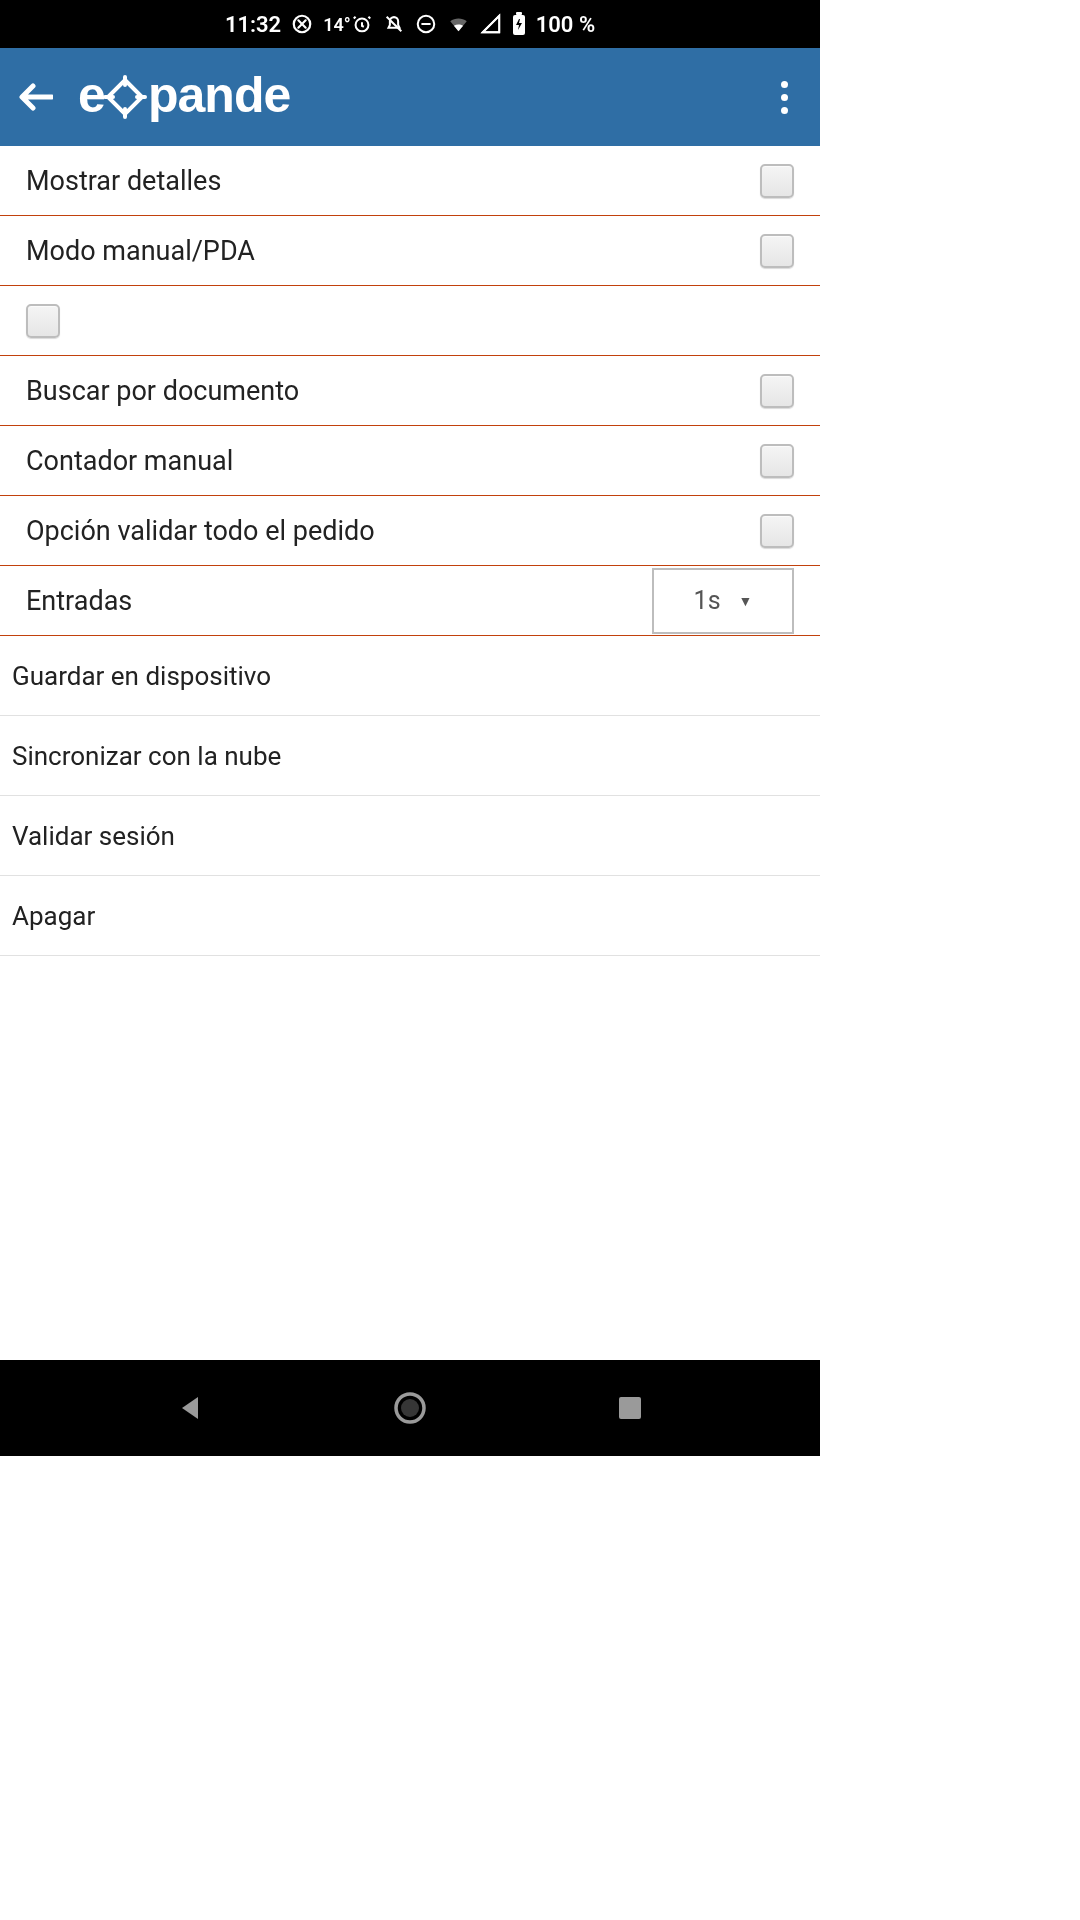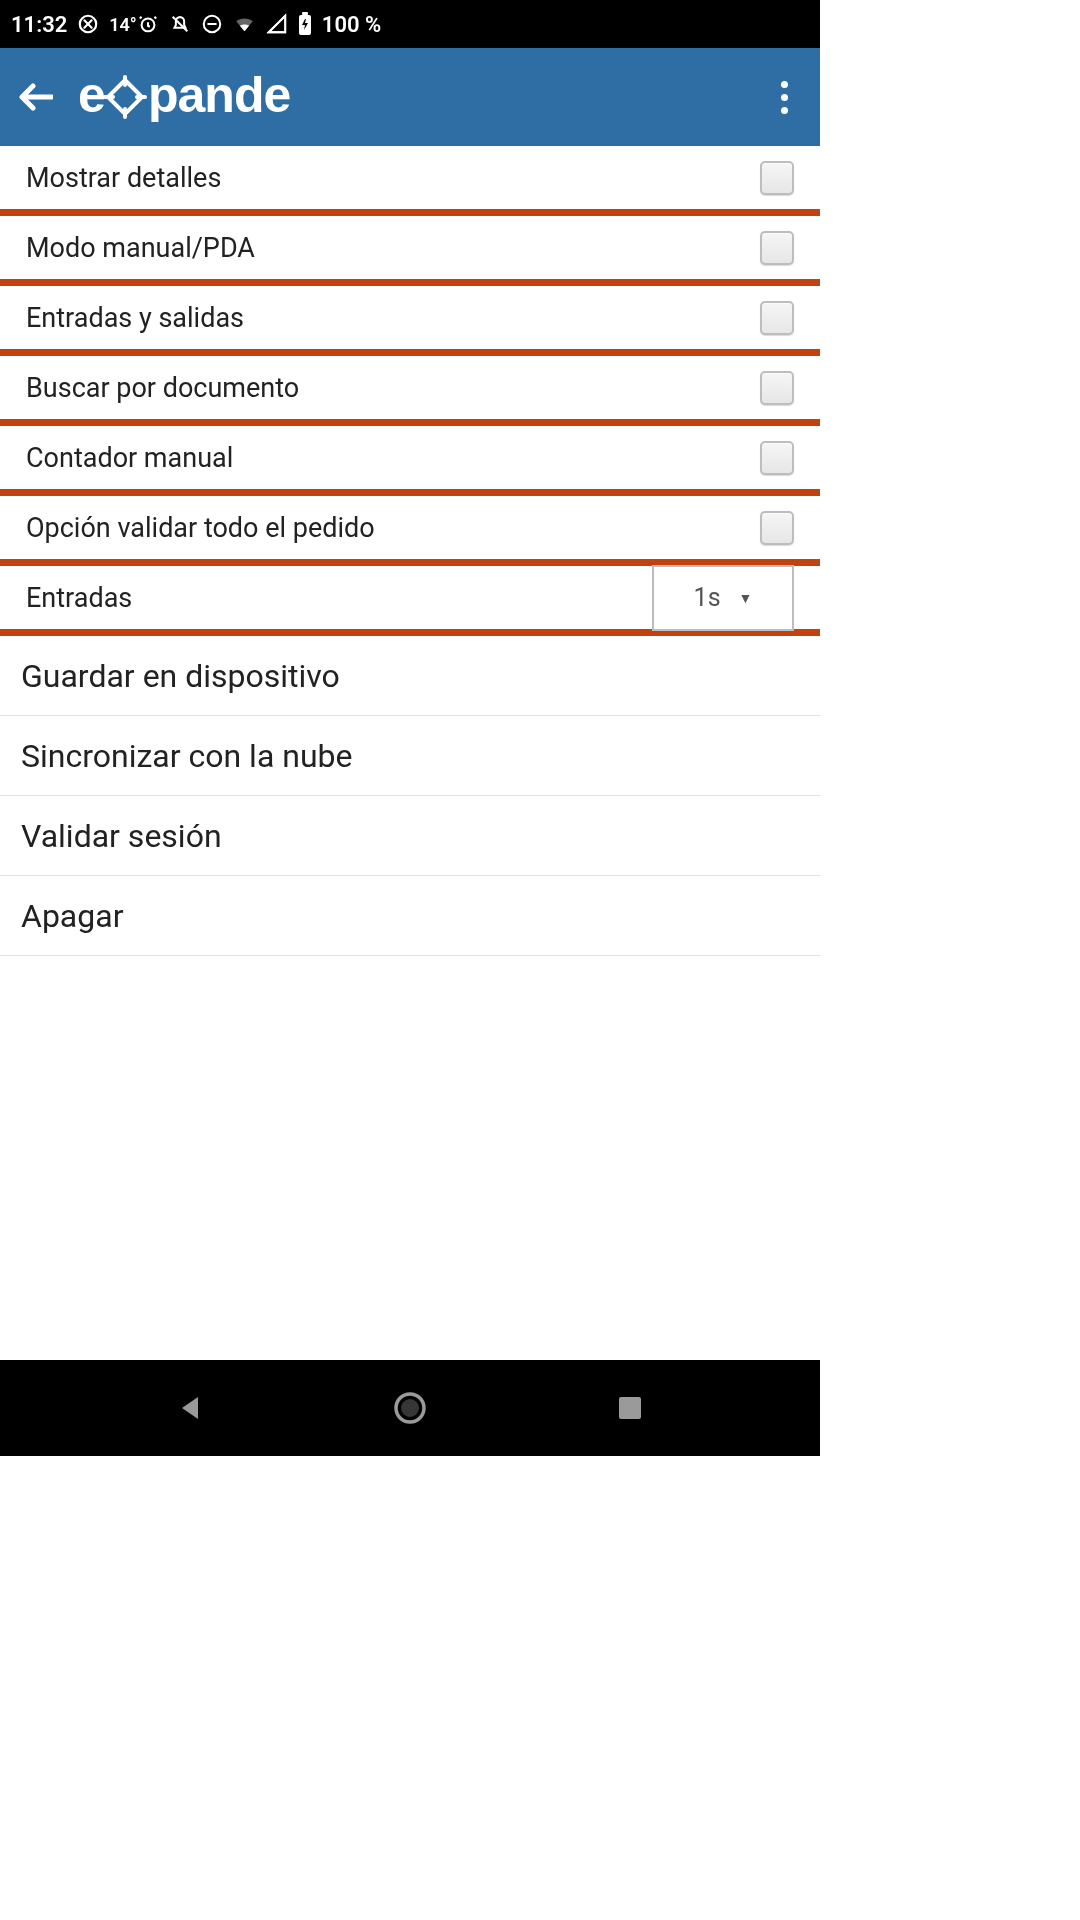--- a/index.html
+++ b/index.html
@@ -16,21 +16,21 @@
       overflow: hidden;
       position: relative;
     }
     
     .status-bar {
       background: #000000;
       color: #ffffff;
       height: 48px;
       display: flex;
       align-items: center;
-      justify-content: flex-start;
+      justify-content: center;
       padding: 0 11px;
       font-size: 22px;
       font-weight: 500;
     }
     .status-left, .status-right {
       display: flex;
       align-items: center;
       gap: 10px;
     }
     .status-left .time {
@@ -86,31 +86,31 @@
     
     .list {
       background: #ffffff;
     }
     .row {
       display: flex;
       align-items: center;
       justify-content: space-between;
       padding: 12px 26px;
       height: 70px;
-      border-bottom: 7px solid #c2410c;
+      border-bottom: 1px solid #c2410c;
       font-size: 27px;
       color: #222;
     }
     .row-actions {
-      padding: 0 21px;
+      padding: 0 12px;
       height: 80px;
       display: flex;
       align-items: center;
       border-bottom: 1px solid #e1e1e1;
-      font-size: 32px;
+      font-size: 26px;
       color: #222;
     }
     .row-label {
       flex: 1;
     }
     .checkbox {
       width: 34px;
       height: 34px;
       border: 2px solid #bdbdbd;
       border-radius: 5px;
@@ -243,21 +243,20 @@
     <span class="row-label">Mostrar detalles</span>
     <span class="checkbox"></span>
   </div>
 
   <div class="row">
     <span class="row-label">Modo manual/PDA</span>
     <span class="checkbox"></span>
   </div>
 
   <div class="row">
-    <span class="row-label">Entradas y salidas</span>
     <span class="checkbox"></span>
   </div>
 
   <div class="row">
     <span class="row-label">Buscar por documento</span>
     <span class="checkbox"></span>
   </div>
 
 
   <div class="row">

